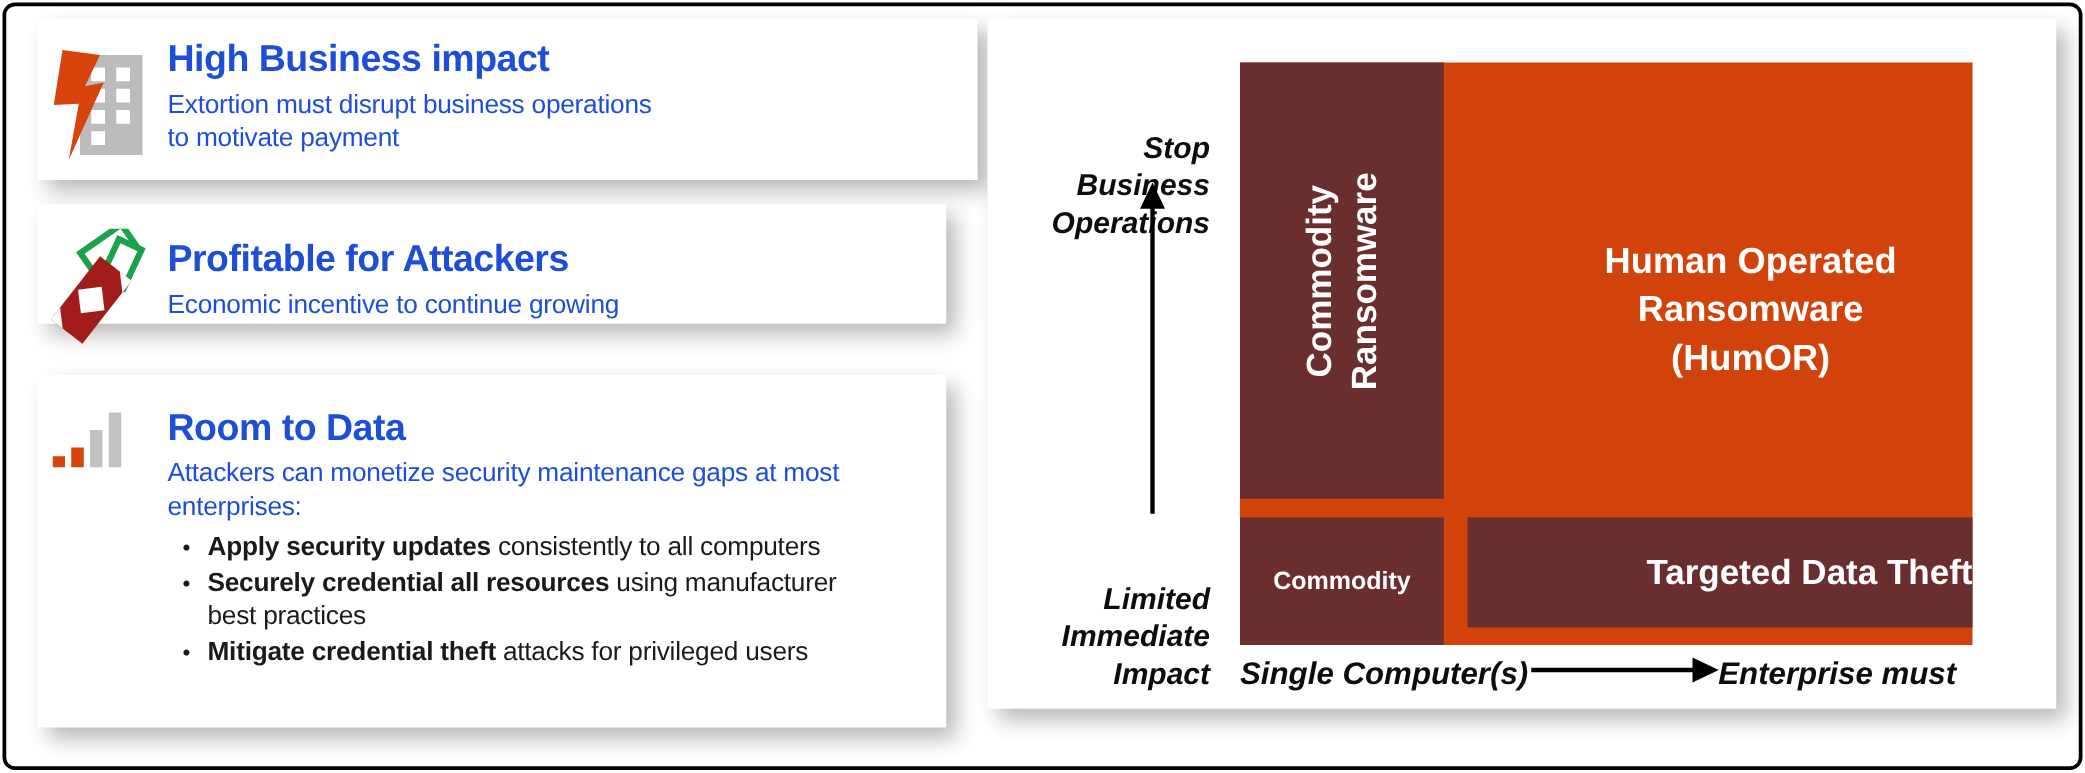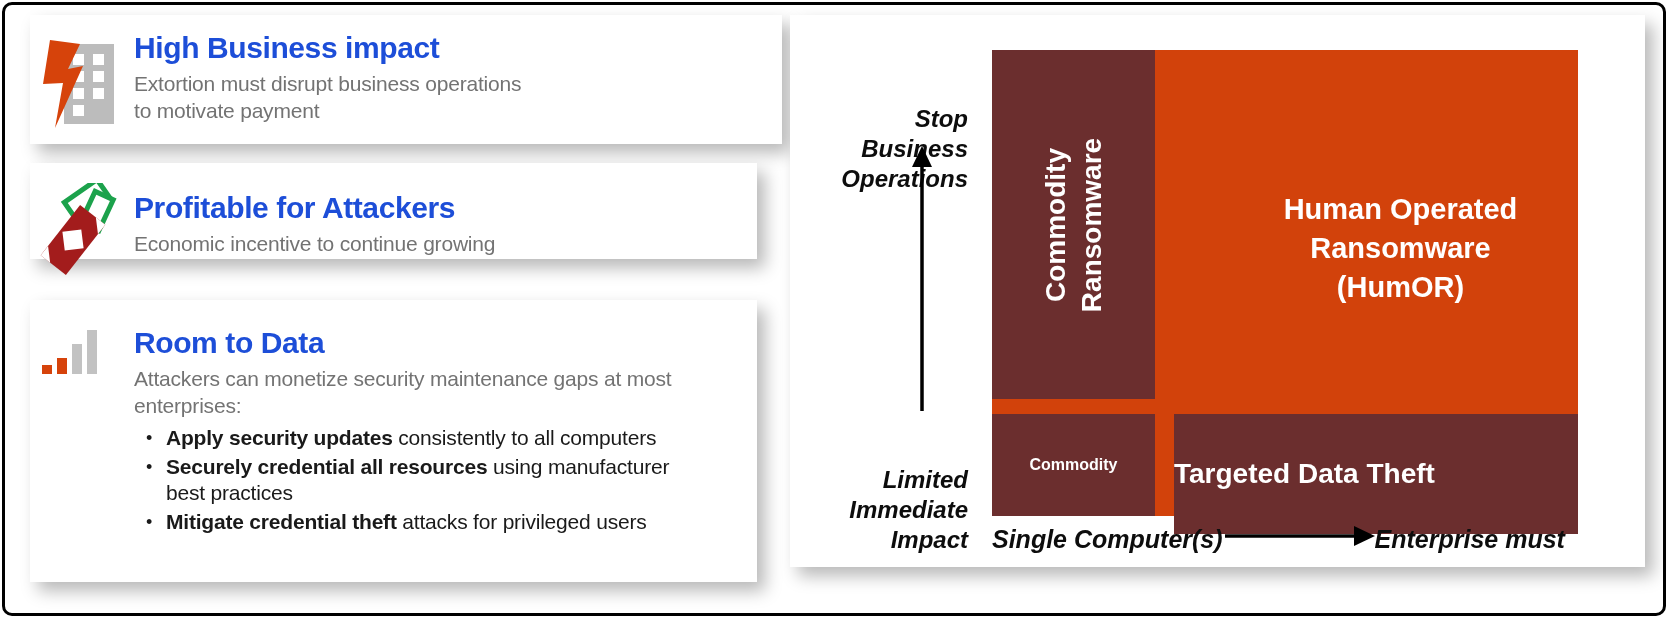--- a/index.html
+++ b/index.html
@@ -11,21 +11,21 @@
 
   .card{position:absolute;background:#fff;box-shadow:8px 9px 16px rgba(0,0,0,0.28);}
   #card1{left:30px;top:15px;width:752px;height:129px;}
   #card2{left:30px;top:163px;width:727px;height:96px;}
   #card3{left:30px;top:300px;width:727px;height:282px;}
   #chart-card{left:790px;top:15px;width:855px;height:552px;}
 
   .card-icon{position:absolute;}
   .card-text{position:absolute;left:104px;}
   .card-title{font-size:30px;font-weight:700;letter-spacing:-0.4px;color:#1d4ed8;line-height:34px;}
-  .card-body{font-size:21px;line-height:27px;color:#737373;white-space:pre-line;margin-top:5px;letter-spacing:-0.2px;}
+  .card-body{font-size:21px;line-height:27px;color:#1d4ed8;white-space:pre-line;margin-top:5px;letter-spacing:-0.2px;}
 
   #card1 .card-icon{left:4px;top:23px;}
   #card1 .card-text{top:16px;}
   #card2 .card-icon{left:10px;top:20px;}
   #card2 .card-text{top:28px;}
   #card3 .card-icon{left:12px;top:27px;}
   #card3 .card-text{top:26px;width:600px;}
 
   .bullet-list{margin-top:6px;}
   .bullet{display:flex;font-size:21px;line-height:26px;letter-spacing:-0.2px;margin-top:3px;}
@@ -37,27 +37,27 @@
   .axis-label{position:absolute;font-size:24px;font-weight:700;font-style:italic;
     line-height:30px;text-align:right;white-space:pre-line;color:#0d0d0d;width:138px;left:40px;margin-top:47px;}
   #y-top{top:42px;}
   #y-bottom{top:403px;}
   #v-arrow{position:absolute;left:118px;top:131px;}
 
   #square{position:absolute;left:202px;top:35px;width:586px;height:466px;background:#d2420b;}
   .block{position:absolute;background:#6b2e2e;}
   #block-tl{left:0;top:0;width:163px;height:349px;}
   #block-bl{left:0;top:364px;width:163px;height:102px;display:flex;align-items:center;justify-content:center;}
-  #block-br{left:182px;top:364px;width:404px;height:120px;display:flex;align-items:center;justify-content:flex-start;}
+  #block-br{left:182px;top:364px;width:404px;height:88px;display:flex;align-items:center;justify-content:flex-end;}
   .q-label{color:#fff;font-weight:700;}
   #tl-label{position:absolute;left:50%;top:50%;width:360px;text-align:center;
     transform:translate(-50%,-50%) rotate(-90deg);font-size:28px;line-height:36px;white-space:pre-line;}
   #humor-label{position:absolute;left:163px;top:140px;width:491px;text-align:center;
     font-size:29px;line-height:39px;white-space:pre-line;}
-  #bl-label{font-size:16px;}
+  #bl-label{font-size:20px;}
   #br-label{font-size:28px;}
 
   #x-axis{position:absolute;left:202px;top:508px;width:586px;height:32px;
     display:flex;align-items:center;justify-content:flex-start;
     font-size:25px;font-weight:700;font-style:italic;color:#0d0d0d;}
 </style>
 </head>
 <body>
 
 <div id="canvas">

